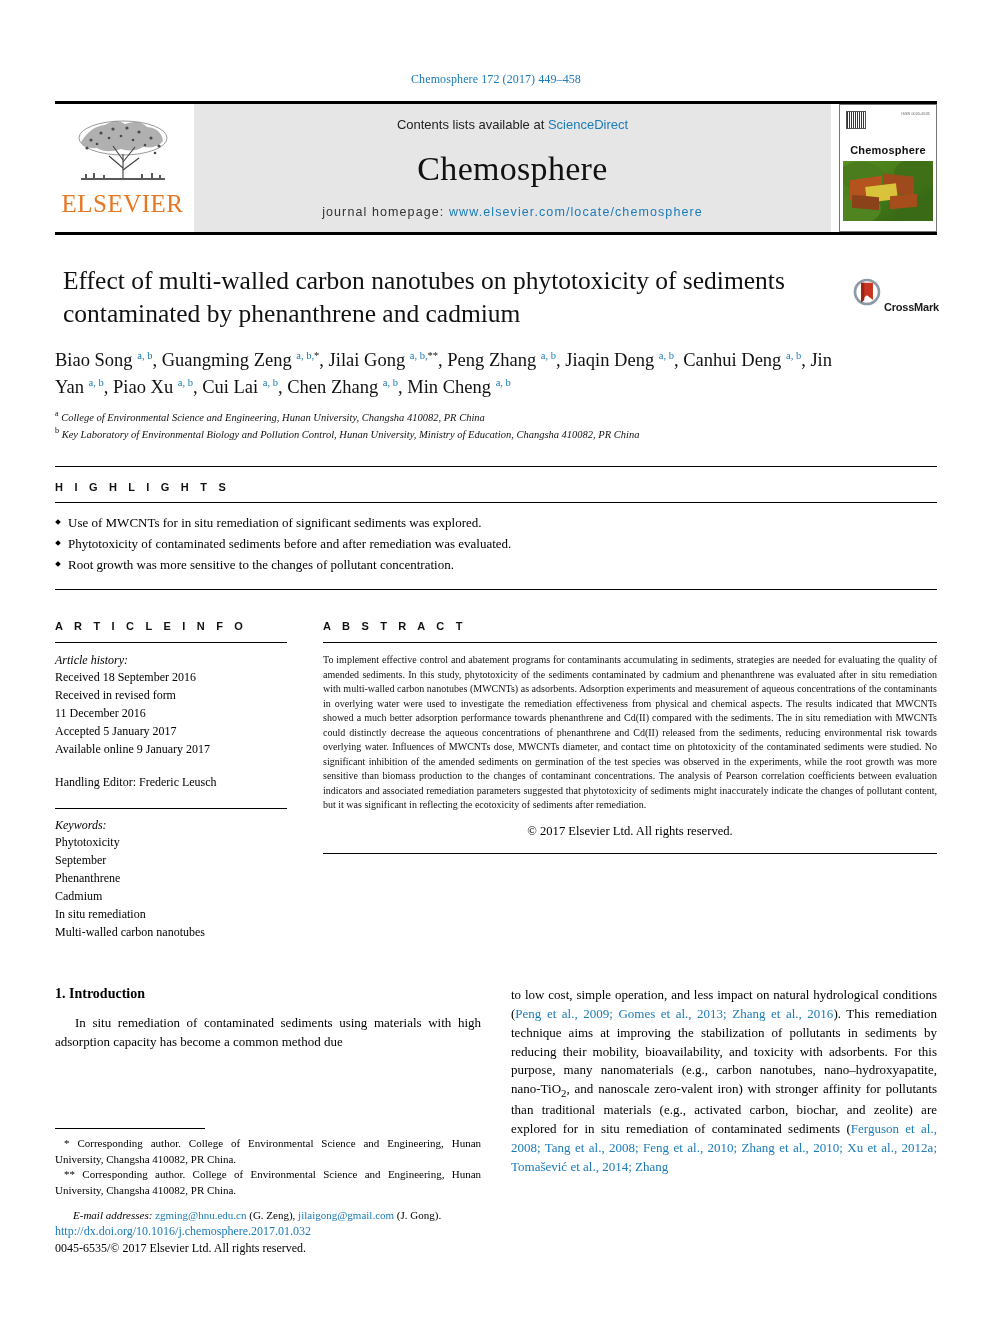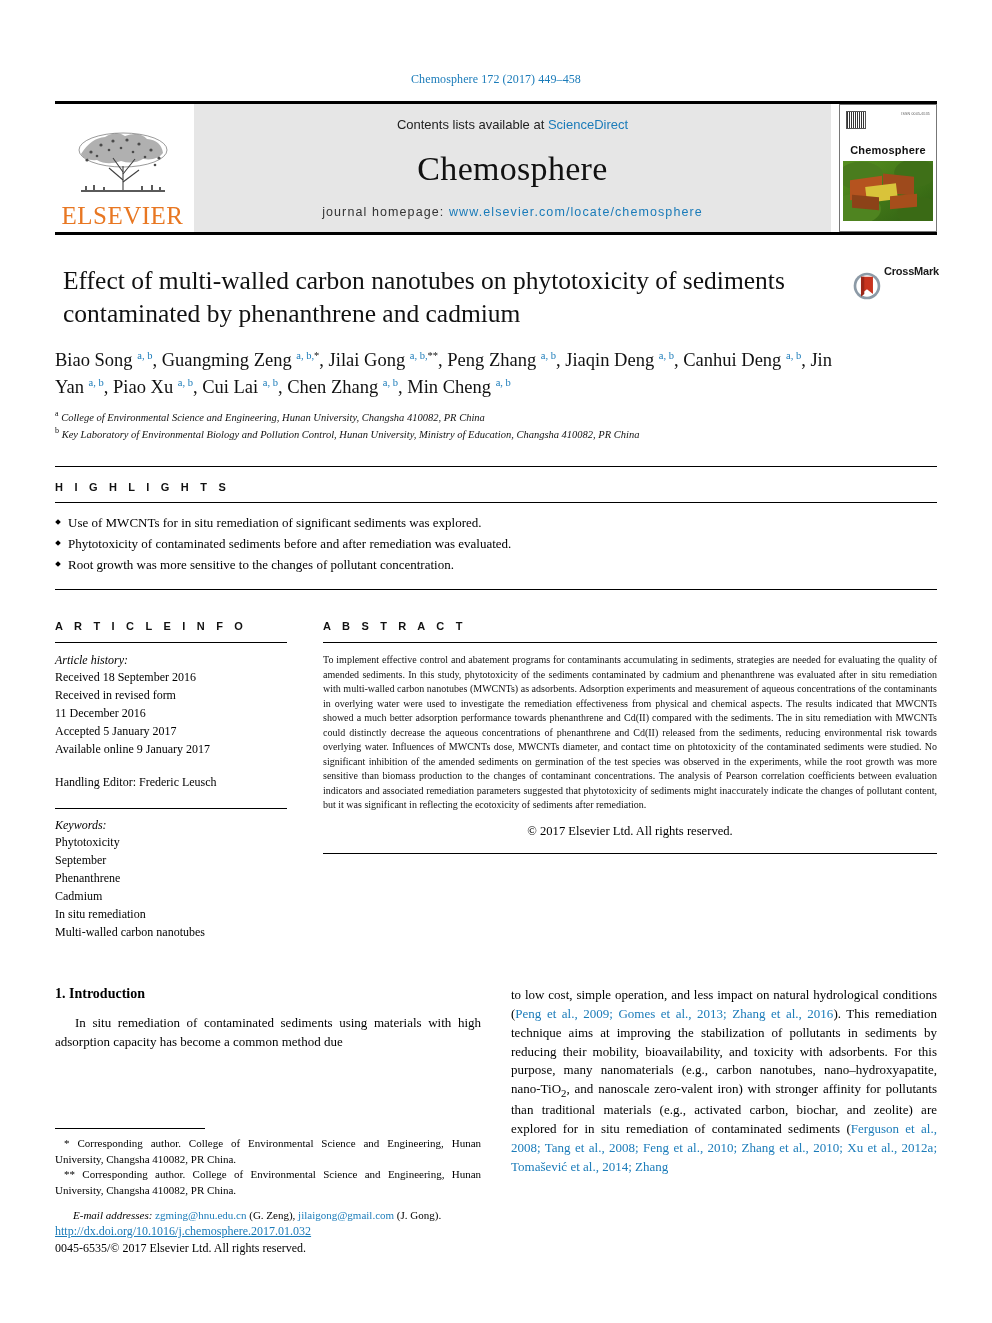--- a/index.html
+++ b/index.html
@@ -38,21 +38,21 @@
     padding-top: 0;
     display: flex;
     align-items: stretch;
     height: 128px;
   }
   .ms-left {
     width: 135px;
     flex: 0 0 135px;
     display: flex;
     flex-direction: column;
-    justify-content: flex-end;
+    justify-content: center;
     align-items: center;
     padding-bottom: 4px;
   }
   .tree-svg { display:block; }
   .elsevier-word {
     font-family: "Liberation Serif", serif;
     color: #e87722;
     font-size: 25px;
     letter-spacing: .5px;
     line-height: 1;
@@ -162,21 +162,21 @@
     width: 790px;
     color: #111;
   }
   .crossmark {
     position: absolute;
     right: -2px;
     top: 0px;
     width: 86px;
     height: 48px;
     display: flex;
-    align-items: flex-start;
+    align-items: flex-end;
     gap: 3px;
   }
   .cm-word {
     font-family: "Liberation Sans", sans-serif;
     font-weight: bold;
     font-size: 11px;
     color: #1a1a1a;
     letter-spacing: -.2px;
   }
 
@@ -310,21 +310,21 @@
     text-indent: 9px;
   }
   .fn .em { font-style: italic; }
   .emails { text-indent: 18px; margin-top: 10px; }
   .doi-block {
     position: absolute;
     left: 55px;
     top: 1224px;
     width: 460px;
   }
-  .doi-link { font-size: 12px; color: #1a7bb9; text-decoration: underline; }
+  .doi-link { font-size: 12px; color: #1a7bb9; }
   .issn { font-size: 12px; margin-top: 2px; }
 </style>
 </head>
 <body>
 
 <div class="page">
 
   <div class="runhead">Chemosphere 172 (2017) 449–458</div>
 
   <div class="masthead">

